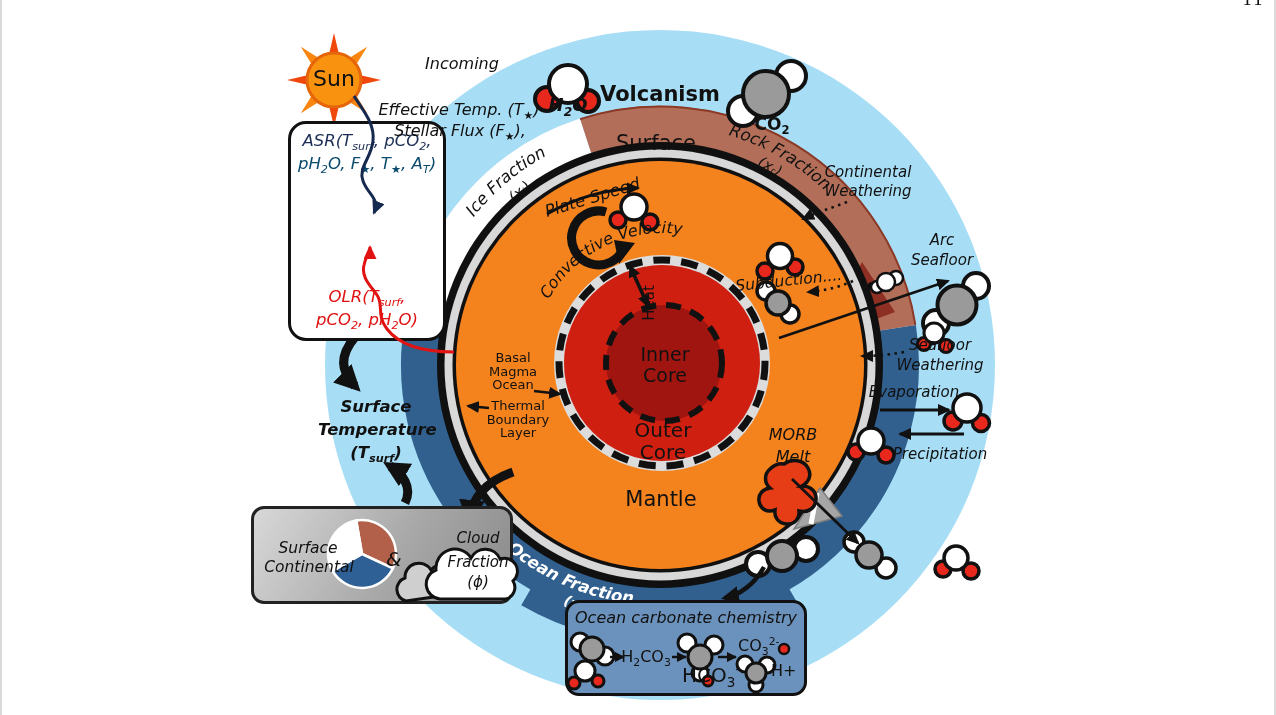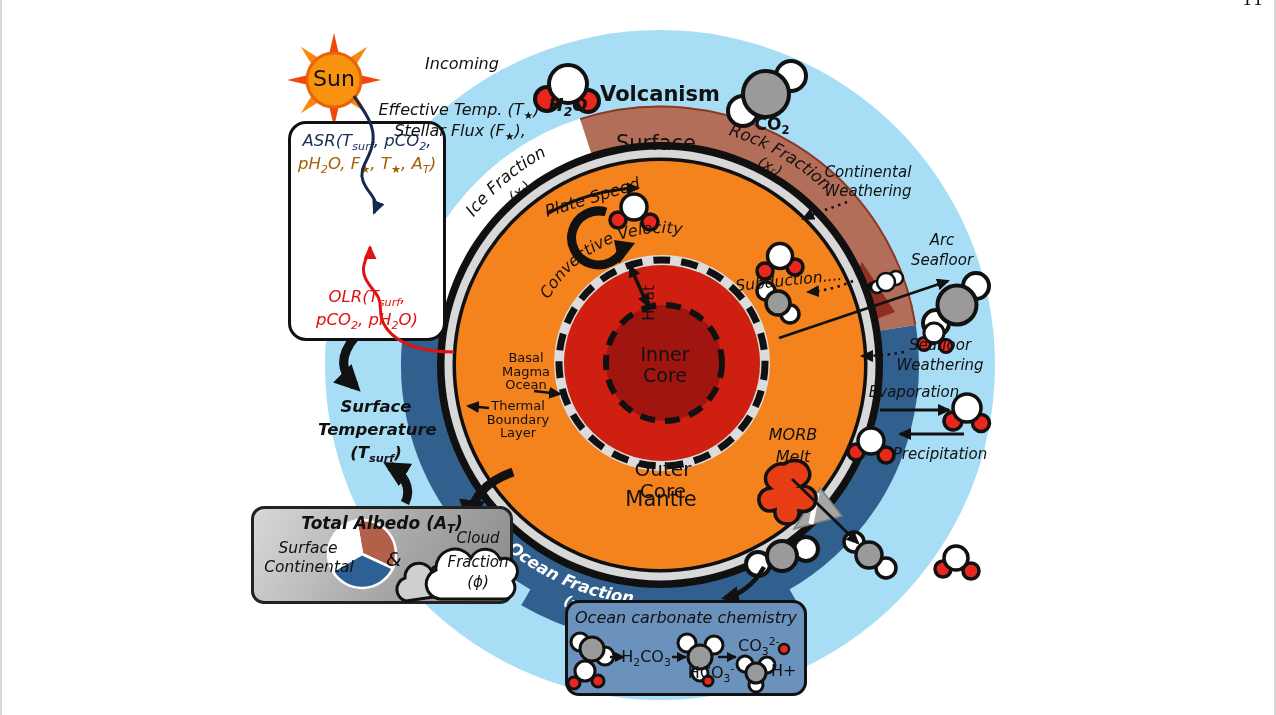--- a/index.html
+++ b/index.html
@@ -232,69 +232,68 @@
   <span style="display:block">Seafloor</span>
   <span style="display:block">Weathering</span>
 </div>
 <div class="lbl ctr it" style="left:862px;top:384px;width:100px;font-size:15px;">Evaporation</div>
 <div class="lbl ctr it" style="left:886px;top:446px;width:104px;font-size:15px;">Precipitation</div>
 <div class="lbl ctr it" style="left:756px;top:424px;width:70px;font-size:16px;line-height:22px;">
   <span style="display:block">MORB</span>
   <span style="display:block">Melt</span>
 </div>
 
-<div class="lbl ctr" style="left:489px;top:351px;width:70px;font-size:13px;line-height:13.5px;">
+<div class="lbl ctr" style="left:476px;top:351px;width:70px;font-size:13px;line-height:13.5px;">
   <span style="display:block">Basal</span>
   <span style="display:block">Magma</span>
   <span style="display:block">Ocean</span>
 </div>
 <div class="lbl ctr" style="left:476px;top:399px;width:80px;font-size:13px;line-height:13.5px;">
   <span style="display:block">Thermal</span>
   <span style="display:block">Boundary</span>
   <span style="display:block">Layer</span>
 </div>
 
 <div class="lbl ctr" style="left:624px;top:344px;width:78px;font-size:19px;line-height:21px;">
   <span style="display:block">Inner</span>
   <span style="display:block">Core</span>
 </div>
-<div class="lbl ctr" style="left:618px;top:419px;width:86px;font-size:20px;line-height:22px;margin-top:39px;">
+<div class="lbl ctr" style="left:618px;top:419px;width:86px;font-size:20px;line-height:22px;">
   <span style="display:block">Outer</span>
   <span style="display:block">Core</span>
 </div>
 <div class="lbl ctr" style="left:610px;top:487px;width:98px;font-size:21px;">Mantle</div>
 
 <div class="lbl ctr bd it" style="left:316px;top:395px;width:116px;font-size:16.5px;line-height:23px;">
   <span style="display:block">Surface</span>
   <span style="display:block">Temperature</span>
   <span style="display:block">(T<sub>surf</sub>)</span>
 </div>
 
 <div class="box" id="asr-box">
   <div class="lbl it" style="top:8px;font-size:16.5px;color:#1b2e55;">ASR(T<sub>surf</sub>, pCO<sub>2</sub>,</div>
-  <div class="lbl it" style="top:31px;font-size:16.5px;color:#a16207;text-align:center;">pH<sub>2</sub>O, F<sub>★</sub>, T<sub>★</sub>, A<sub>T</sub>)</div>
+  <div class="lbl it" style="top:31px;font-size:16.5px;color:#0c4a6e;text-align:center;">pH<sub>2</sub>O, F<sub>★</sub>, T<sub>★</sub>, A<sub>T</sub>)</div>
   <div class="lbl it" style="top:164px;font-size:16.5px;color:#e11212;">OLR(T<sub>surf</sub>,</div>
   <div class="lbl it" style="top:187px;font-size:16.5px;color:#e11212;">pCO<sub>2</sub>, pH<sub>2</sub>O)</div>
 </div>
 
 <div class="box" id="albedo-box">
   <svg style="position:absolute;left:0;top:0;overflow:visible;" width="262" height="98" viewBox="0 0 262 98">
     <g>
       <path d="M152,92 a12,12 0 0 1 -1,-23 a14,14 0 0 1 26,-8 a12,12 0 0 1 21,5 a10,10 0 0 1 2,19 z" fill="#cfcfcf" stroke="#111" stroke-width="3"></path>
     </g>
     <g>
       <path d="M186,90 a15,15 0 0 1 -4,-29 a19,19 0 0 1 35,-12 a16,16 0 0 1 29,1 a13,13 0 0 1 13,22 a12,12 0 0 1 -7,18 z" fill="#fff" stroke="#111" stroke-width="3"></path>
     </g>
     <g stroke="#fff" stroke-width="2.5">
       <path d="M108,45 L102.2,11.5 A34,34 0 0 1 138.8,59.4 Z" fill="#b2604a"></path>
       <path d="M108,45 L138.8,59.4 A34,34 0 0 1 78.6,62 Z" fill="#2e6095"></path>
       <path d="M108,45 L78.6,62 A34,34 0 0 1 102.2,11.5 Z" fill="#fff"></path>
     </g>
   </svg>
-  <div class="inbox bd it ctr" style="top:4px;left:0;width:100%;font-size:17px;">Total Albedo (A<sub>T</sub>)</div>
   <div class="inbox it ctr" style="top:30px;left:4px;width:100px;font-size:15.5px;">Surface</div>
   <div class="inbox it ctr" style="top:49px;left:0;width:110px;font-size:15.5px;">Continental</div>
   <div class="inbox it" style="top:38px;left:132px;font-size:20px;">&amp;</div>
   <div class="inbox it ctr" style="top:20px;left:192px;width:64px;font-size:15px;">Cloud</div>
   <div class="inbox it ctr" style="top:44px;left:188px;width:72px;font-size:15px;">Fraction</div>
   <div class="inbox it ctr" style="top:64px;left:188px;width:72px;font-size:15px;">(ϕ)</div>
 </div>
 
 <div class="box" id="chem-box">
   <svg style="position:absolute;left:0;top:0;overflow:visible;" width="242" height="96" viewBox="0 0 242 96">
@@ -327,21 +326,21 @@
     <circle cx="216" cy="46" r="5" fill="#e8281c" stroke="#111" stroke-width="2.5"></circle>
     <g stroke="#111" stroke-width="2.5">
       <path d="M42,54 L56,54" marker-end="url(#mc)"></path>
       <path d="M104,54 L118,54" marker-end="url(#mc)"></path>
       <path d="M150,54 L168,54" marker-end="url(#mc)"></path>
     </g>
   </svg>
   <div class="inbox it ctr" style="top:5px;left:0;width:100%;font-size:16px;">Ocean carbonate chemistry</div>
   <div class="inbox ctr" style="top:44px;left:52px;width:52px;font-size:16px;">H<sub>2</sub>CO<sub>3</sub></div>
   <div class="inbox" style="top:33px;left:170px;font-size:16px;">CO<sub>3</sub><sup>2-</sup></div>
-  <div class="inbox ctr" style="top:60px;left:114px;width:58px;font-size:16px;">HCO<sub>3</sub><sup>-</sup></div>
+  <div class="inbox ctr" style="top:60px;left:114px;width:58px;font-size:20px;">HCO<sub>3</sub><sup>-</sup></div>
   <div class="inbox" style="top:58px;left:203px;font-size:16px;">H+</div>
 </div>
 
 <svg class="layer" id="svgtop" viewBox="0 0 1276 715">
   <defs>
     <marker id="mnavy" markerUnits="userSpaceOnUse" markerWidth="15" markerHeight="13" refX="12" refY="6.5" orient="auto">
           <path d="M0,0 L14,6.5 L0,13 Z" fill="#16294f"></path>
         </marker>
     <marker id="mred" markerUnits="userSpaceOnUse" markerWidth="15" markerHeight="13" refX="12" refY="6.5" orient="auto">
           <path d="M0,0 L14,6.5 L0,13 Z" fill="#e11212"></path>

